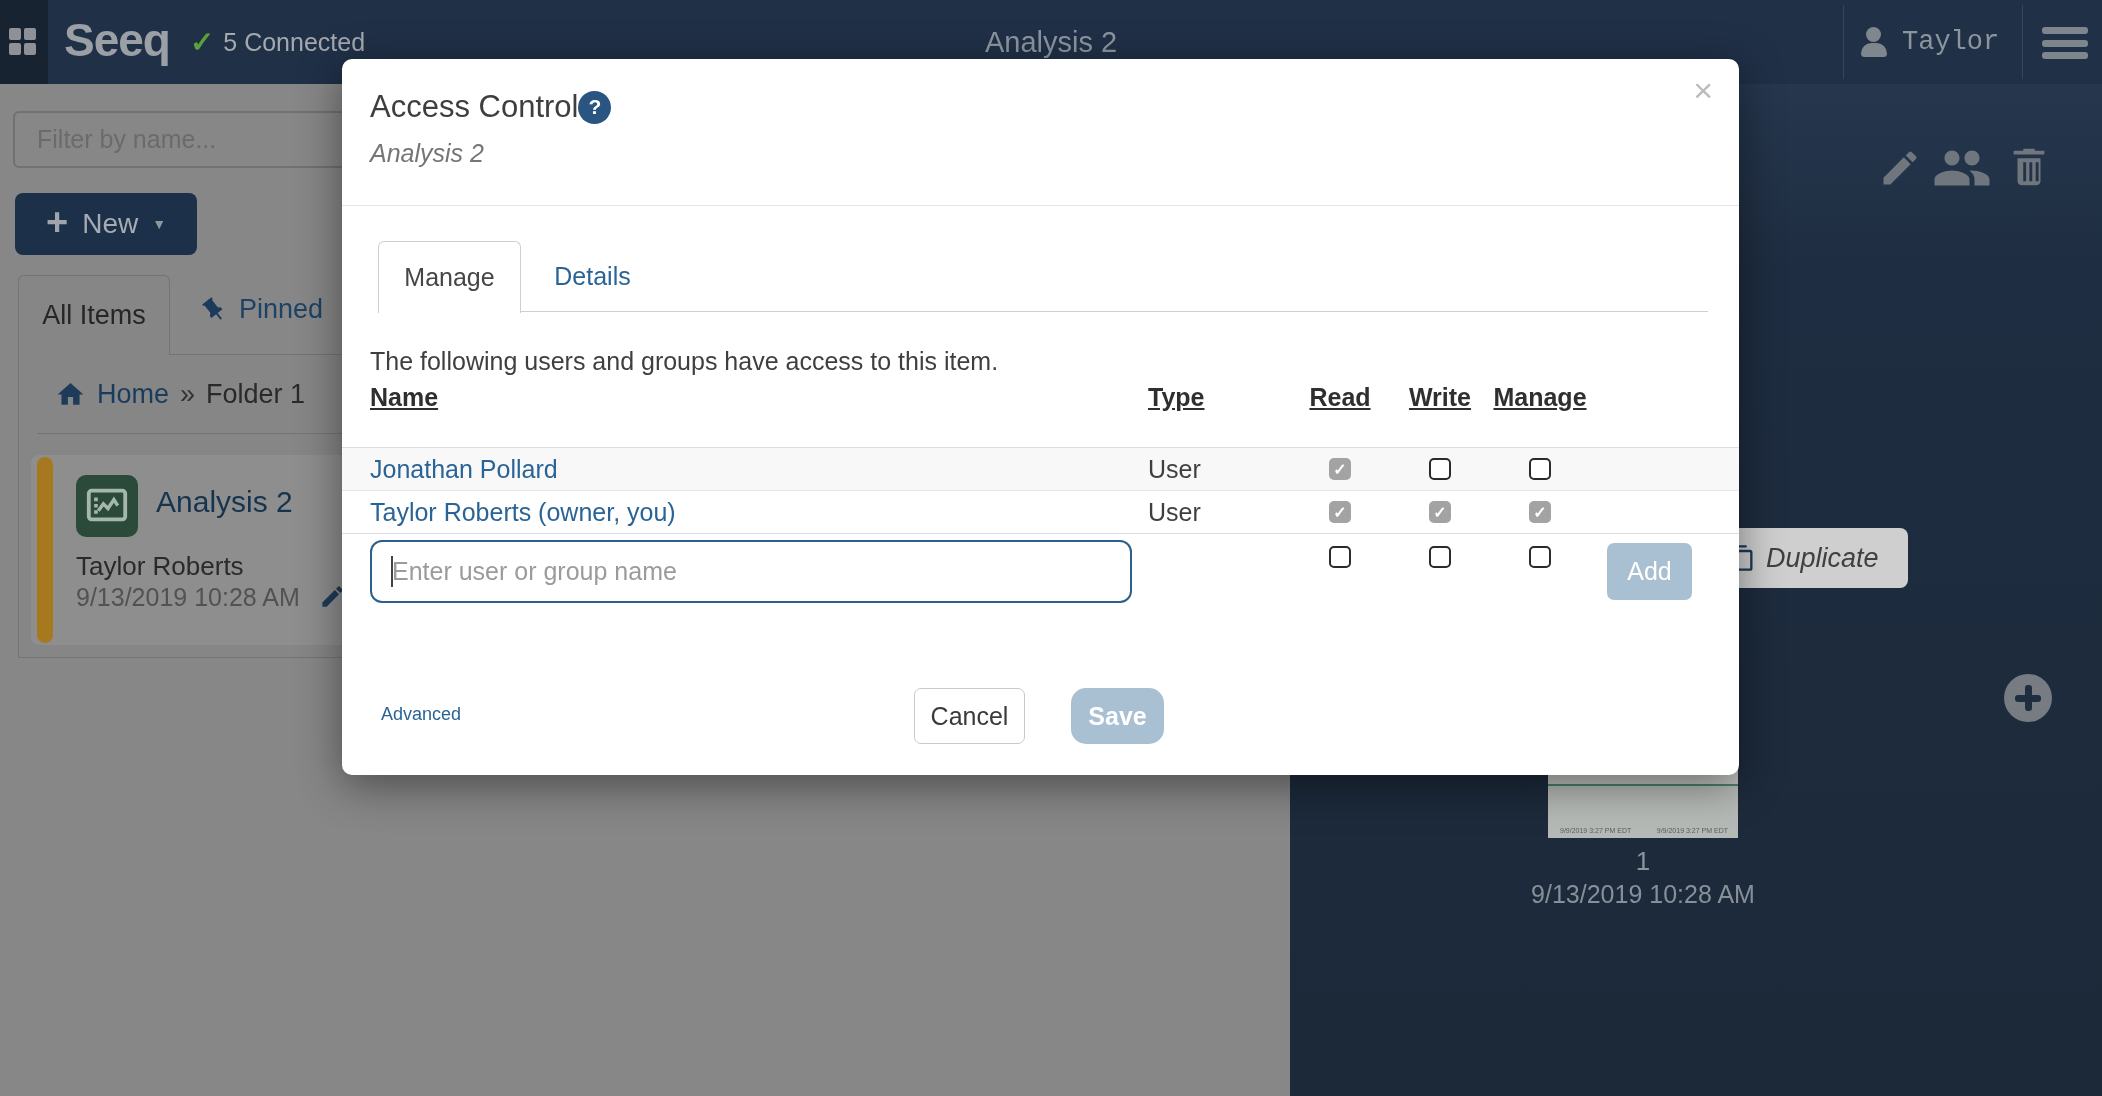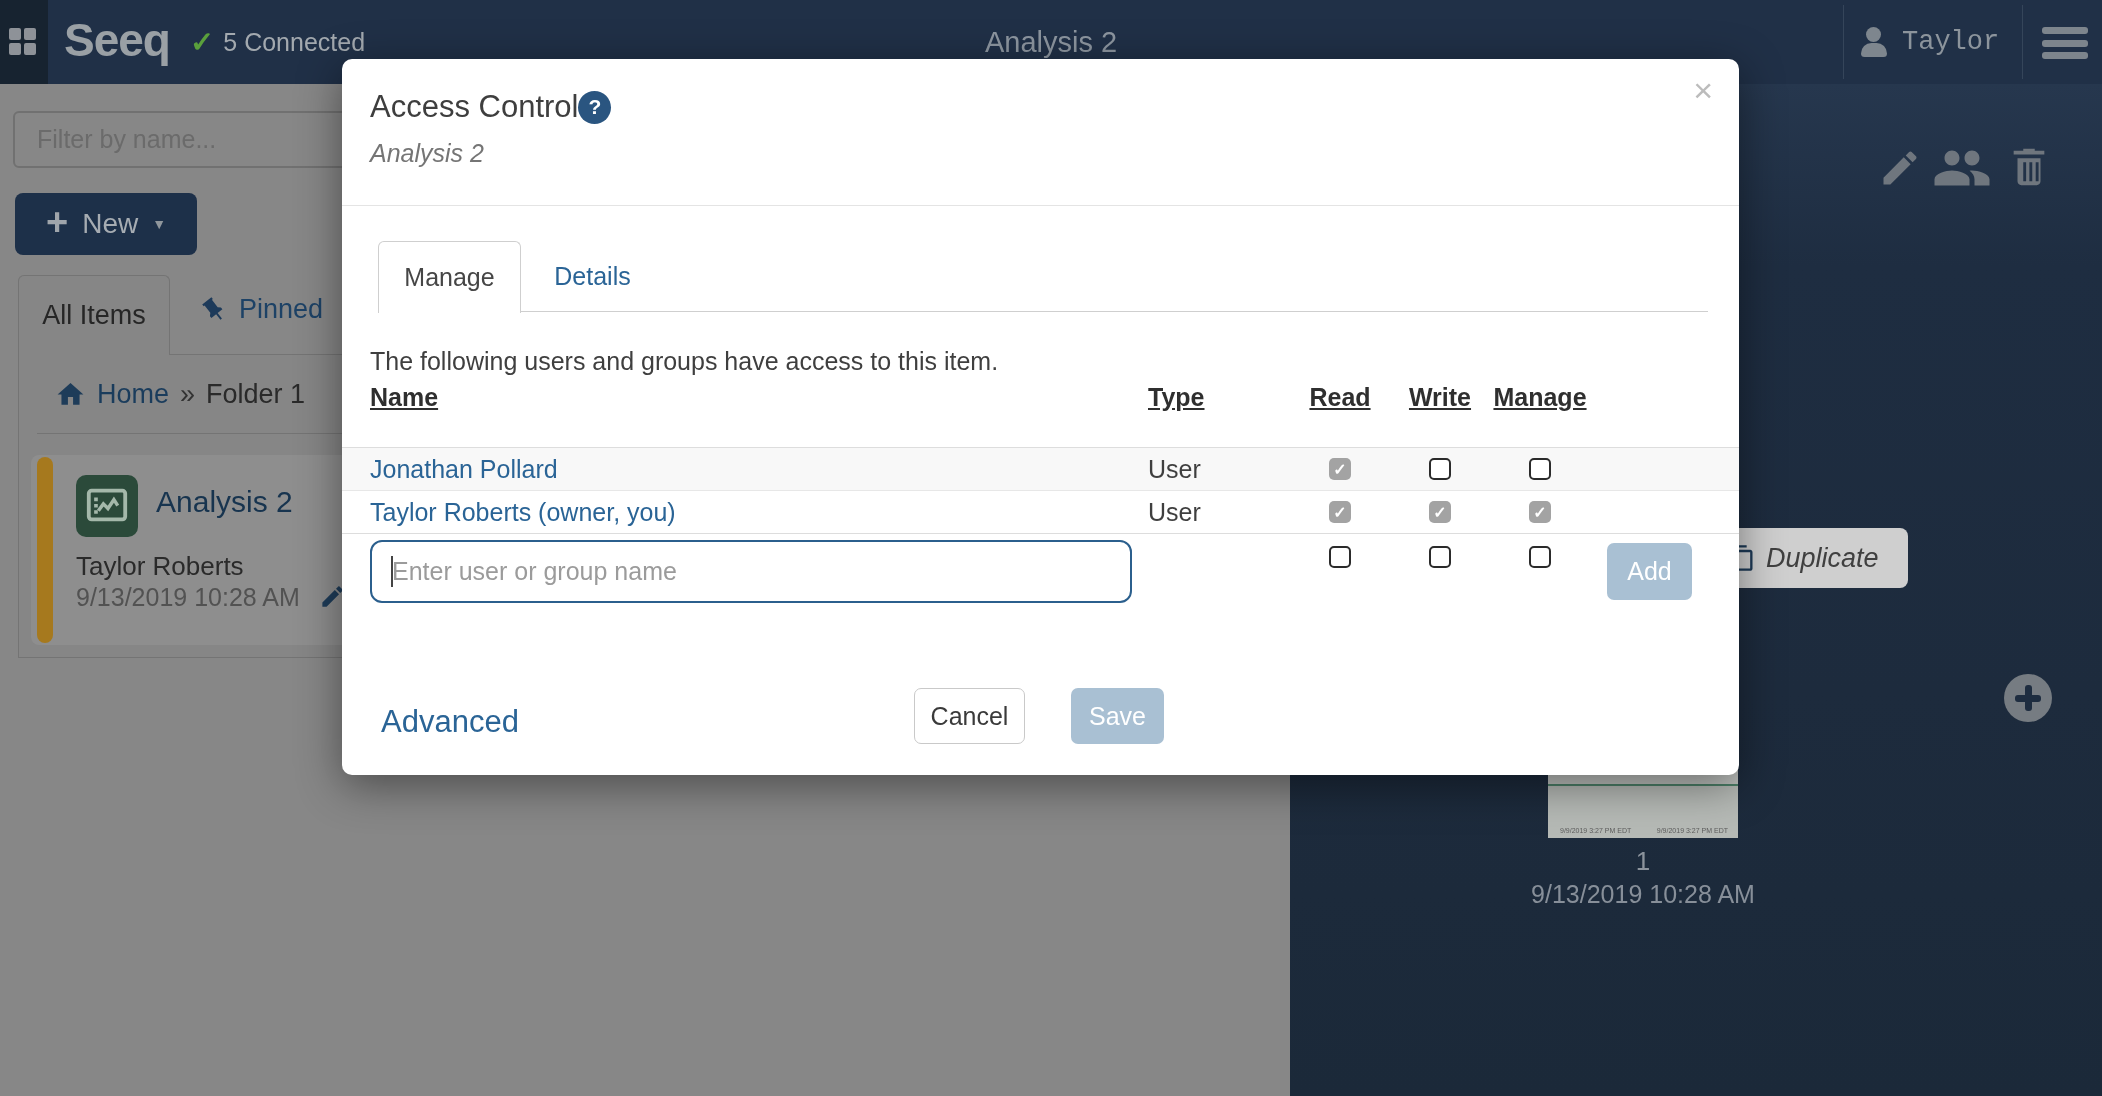--- a/index.html
+++ b/index.html
@@ -132,25 +132,25 @@
   .cb.checked{border:none;background:#a3a3a3;color:#ffffff;}
   .col-read{left:987px;} .col-write{left:1087px;} .col-manage{left:1187px;}
   .add-input{position:absolute;left:28px;top:481px;width:762px;height:63px;box-sizing:border-box;
       border:2px solid #2b5f8d;border-radius:12px;font-family:inherit;font-size:25px;color:#333;
       padding:4px 20px;outline:none;caret-color:#333;}
   .add-input::placeholder{color:#9b9b9b;opacity:1;}
   .input-caret{position:absolute;left:49px;top:497px;width:2px;height:31px;background:#444;z-index:51;}
   .cb-addrow{top:487px;}
   .add-btn{position:absolute;left:1265px;top:484px;width:85px;height:57px;background:#a9c0d3;border:none;
       border-radius:7px;color:#ffffff;font-size:25px;font-family:inherit;cursor:default;}
-  .advanced{position:absolute;left:39px;top:645px;font-size:31px;color:#2a6496;text-decoration:none;cursor:pointer;}
+  .advanced{position:absolute;left:39px;top:645px;font-size:18px;color:#2a6496;text-decoration:none;cursor:pointer;}
   .cancel-btn{position:absolute;left:572px;top:629px;width:111px;height:56px;background:#ffffff;
       border:1px solid #c9c9c9;border-radius:7px;color:#3a3a3a;font-size:25px;font-family:inherit;cursor:pointer;}
   .save-btn{position:absolute;left:729px;top:629px;width:93px;height:56px;background:#a9c0d3;border:none;
-      border-radius:7px;color:#ffffff;font-size:25px;font-family:inherit;cursor:default;}
+      border-radius:15px;color:#ffffff;font-size:25px;font-family:inherit;cursor:default;font-weight:bold;}
 </style>
 </head>
 <body>
 
 <div id="app">
 
   <div class="left-area">
     <input class="filter-input" type="text" placeholder="Filter by name..." style="">
     <button class="new-btn">
       <span class="plus">+</span>

